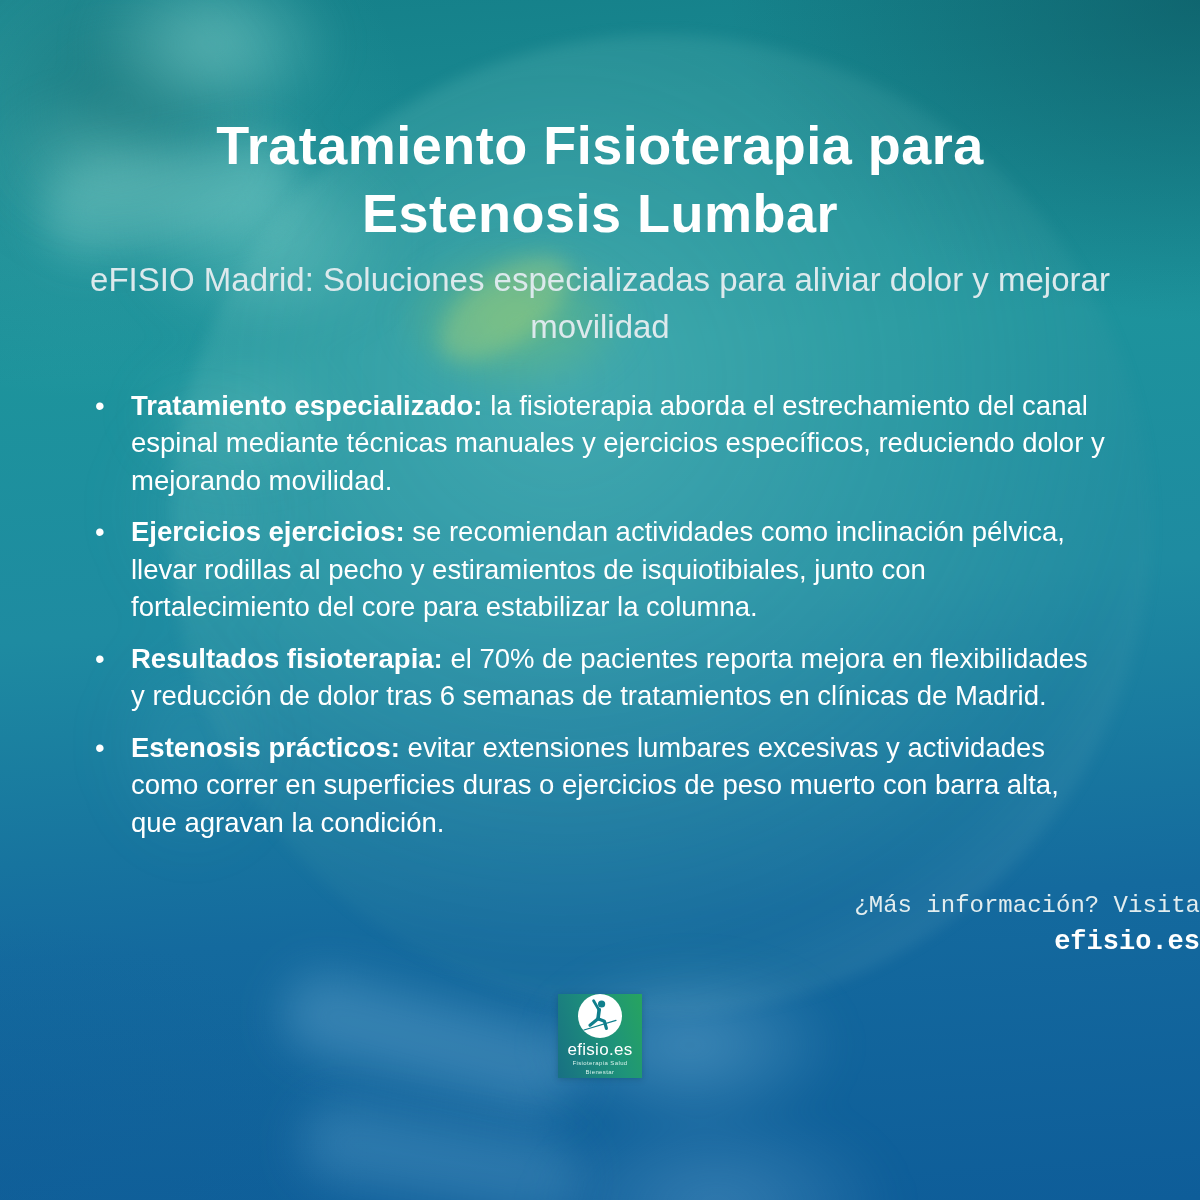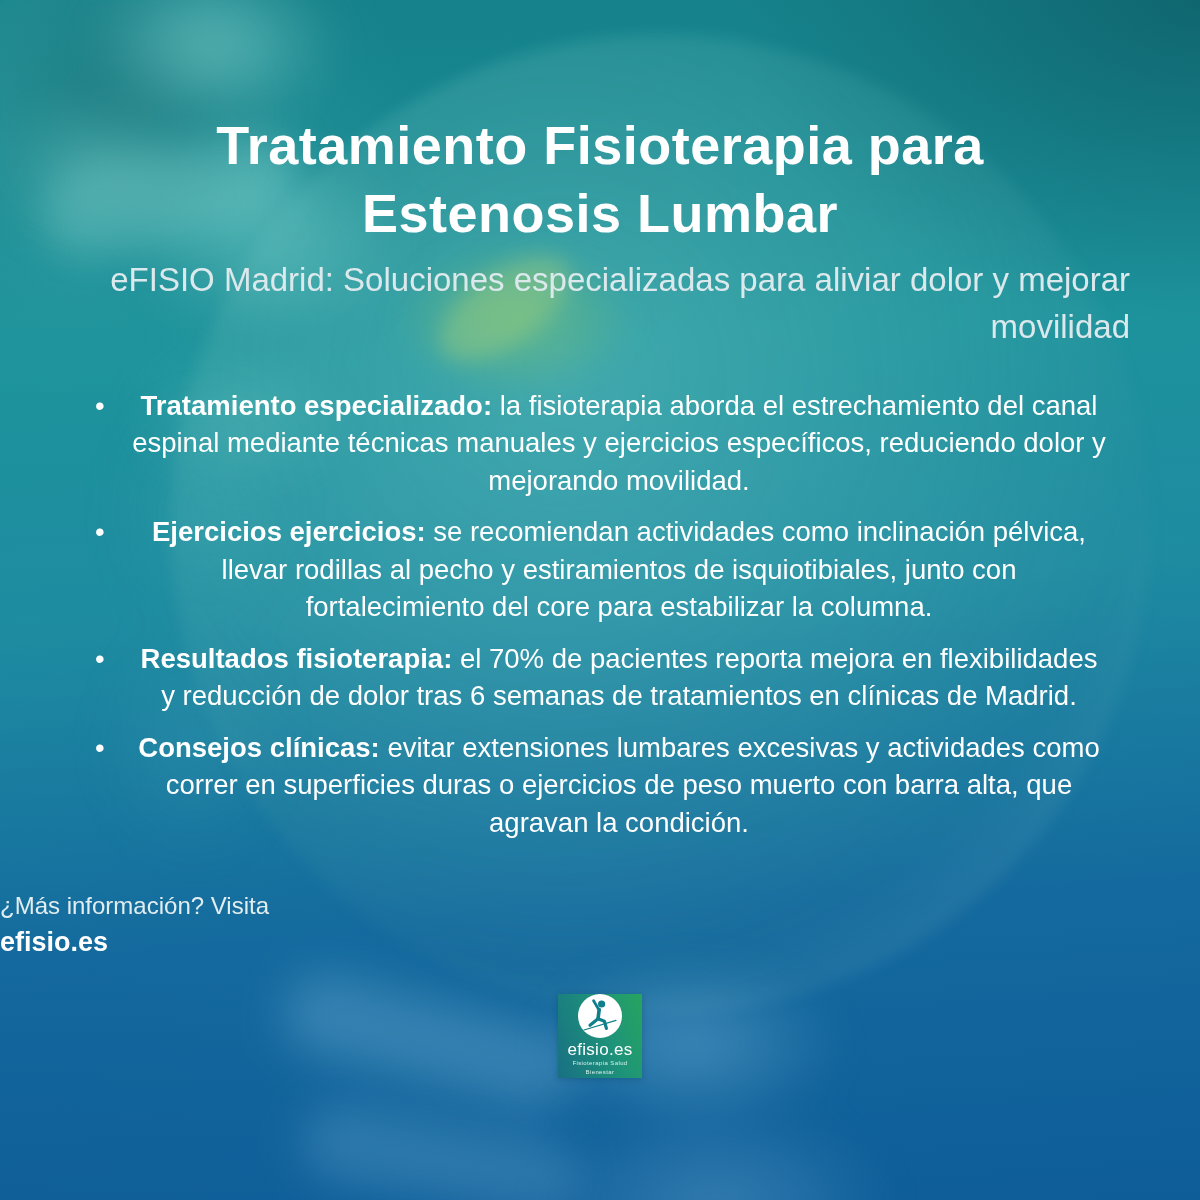--- a/index.html
+++ b/index.html
@@ -74,29 +74,29 @@
     position:absolute; left:300px; top:1120px; width:280px; height:80px; border-radius:50px;
     background: rgba(140,200,230,0.22); transform: rotate(10deg); filter: blur(22px);
   }
   
   .content { position:absolute; inset:0; z-index:2; }
   .title {
     margin:112px auto 0; width:900px; text-align:center;
     color:#ffffff; font-size:54px; line-height:1.25; font-weight:700; letter-spacing:0.5px;
   }
   .subtitle {
-    margin:10px auto 16px; width:1060px; text-align:right;
+    margin:10px auto 16px; width:1060px; text-align:center;
     color:#dce9ec; font-size:33px; line-height:1.42; font-weight:400;
   }
   .bullets { list-style:none; margin:36px 0 0 95px; padding:0; width:1012px; }
   .bullets li { display:flex; margin:0 0 14px 0; color:#ffffff; font-size:27.5px; line-height:37.5px; }
   .dot { flex:0 0 36px; width:36px; }
-  .bullet-text { flex:1;text-align:center; }
+  .bullet-text { flex:1; }
   .bullet-text b { font-weight:700; }
-  .footer { margin-top:50px; text-align:left; }
+  .footer { margin-top:50px; text-align:right;font-family:Liberation Mono, monospace; }
   .cta { font-size:24px; color:#e2edef; line-height:30px; }
   .site { margin-top:5px; font-size:27px; font-weight:700; color:#ffffff; line-height:32px; }
   .logo {
     width:84px; height:84px; margin:36px auto 0; text-align:center;
     background: linear-gradient(70deg, #187083 0%, #1e9479 60%, #27a45f 100%);
     box-shadow: 0 1px 6px rgba(0,40,60,0.25);
   }
   .logo-circle {
     width:44px; height:44px; margin:8px auto 2px; background:#ffffff; border-radius:50%;
     display:flex; align-items:center; justify-content:center;
@@ -137,21 +137,21 @@
       <li>
         <span class="dot">•</span>
         <span class="bullet-text"><b>Ejercicios ejercicios:</b><span> se recomiendan actividades como inclinación pélvica, llevar rodillas al pecho y estiramientos de isquiotibiales, junto con fortalecimiento del core para estabilizar la columna.</span></span>
       </li>
       <li>
         <span class="dot">•</span>
         <span class="bullet-text"><b>Resultados fisioterapia:</b><span> el 70% de pacientes reporta mejora en flexibilidades y reducción de dolor tras 6 semanas de tratamientos en clínicas de Madrid.</span></span>
       </li>
       <li>
         <span class="dot">•</span>
-        <span class="bullet-text"><b>Consejos clínicas:</b><span> evitar extensiones lumbares excesivas y actividades como correr en superficies duras o ejercicios de peso muerto con barra alta, que agravan la condición.</span></span>
+        <span class="bullet-text"><b>Estenosis prácticos:</b><span> evitar extensiones lumbares excesivas y actividades como correr en superficies duras o ejercicios de peso muerto con barra alta, que agravan la condición.</span></span>
       </li>
     </ul>
 
     <div class="footer">
       <div class="cta">¿Más información? Visita</div>
       <div class="site">efisio.es</div>
     </div>
 
     <div class="logo">
       <div class="logo-circle">

